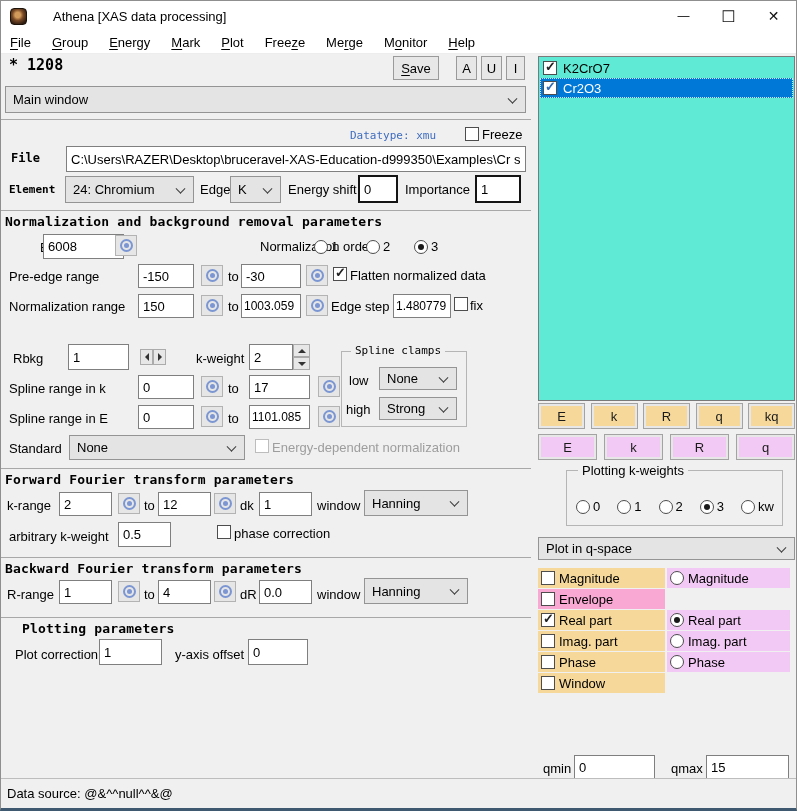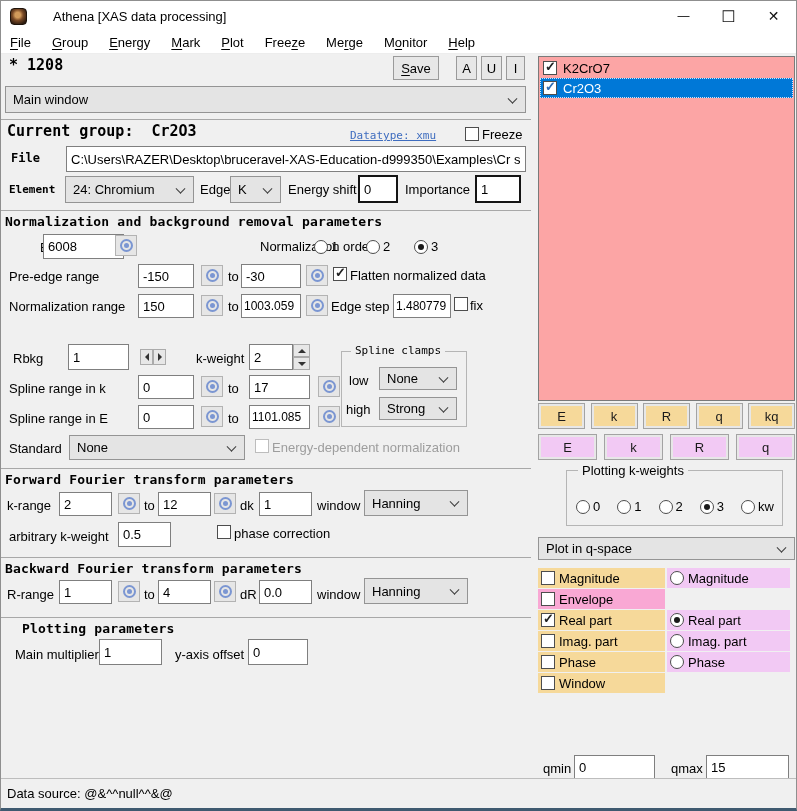--- a/index.html
+++ b/index.html
@@ -39,34 +39,34 @@
   .cb.disabled{border-color:#bdbdbd;}
   .cbi{width:14px; height:14px; background:#fff; border:1px solid #4d4d4d; position:relative; flex:none;}
   .cbi.checked::after{content:"✓"; position:absolute; top:-3px; left:1px; font:bold 13px "Liberation Sans",sans-serif; color:#222;}
   .cbi.bluesel.checked::after{color:#2e6db6;}
   .rad{position:absolute; width:14px; height:14px; background:#fff; border:1px solid #4d4d4d; border-radius:50%;}
   .rad.sel::after{content:""; position:absolute; inset:3px; background:#1a1a1a; border-radius:50%;}
   .radi{width:14px; height:14px; background:#fff; border:1px solid #4d4d4d; border-radius:50%; position:relative; flex:none;}
   .radi.sel::after{content:""; position:absolute; inset:3px; background:#1a1a1a; border-radius:50%;}
   .hr{position:absolute; left:0; width:530px; height:1px; background:#a8a8a8;}
   .sect{position:absolute; font:bold 13px "DejaVu Sans Mono",monospace; letter-spacing:.2px; white-space:nowrap;}
-  .link{position:absolute; font:11px "DejaVu Sans Mono",monospace; color:#3f6dbf; text-decoration:underline; white-space:nowrap;}
+  .link{position:absolute; font:11px "DejaVu Sans Mono",monospace; color:#3f6dbf; white-space:nowrap;}
   .groupbox{position:absolute; border:1px solid #b5b5b5;}
   .legend{position:absolute; font:11px "DejaVu Sans Mono",monospace; background:#f0f0f0; padding:0 4px; white-space:nowrap;}
   
   .hspin{position:absolute; display:flex;}
   .hspin span{width:13px; height:16px; background:#e7e7e7; border:1px solid #ababab; display:flex; align-items:center; justify-content:center;}
   .vspin{position:absolute; display:flex; flex-direction:column;}
   .vspin span{width:17px; height:13px; background:#e7e7e7; border:1px solid #ababab; display:flex; align-items:center; justify-content:center;}
   .tri-l{width:0; height:0; border:4px solid transparent; border-right-color:#333; margin-left:-4px;}
   .tri-r{width:0; height:0; border:4px solid transparent; border-left-color:#333; margin-right:-4px;}
   .tri-u{width:0; height:0; border:4px solid transparent; border-bottom-color:#333; margin-top:-4px;}
   .tri-d{width:0; height:0; border:4px solid transparent; border-top-color:#333; margin-bottom:-4px;}
   
-  .listbox{position:absolute; left:537px; top:55px; width:257px; height:345px; background:#fca5a5; border:1px solid #7a7a7a; padding:1px;}
+  .listbox{position:absolute; left:537px; top:55px; width:257px; height:345px; background:#5eead4; border:1px solid #7a7a7a; padding:1px;}
   .litem{height:20px; display:flex; align-items:center; gap:6px; padding-left:3px; font-size:13px;}
   .litem.selected{background:#0078d7; color:#fff; outline:1px dotted #cfe3f7; outline-offset:-1px;}
   
   .prow{position:absolute; display:flex; justify-content:space-between;}
   .pbtn{height:26px; background:#e7e7e7; border:1px solid #a3a3a3; padding:2px; flex:none;}
   .pbtn .fill{width:100%; height:100%; display:flex; align-items:center; justify-content:center; font-size:13px; color:#1a1a1a;}
   
   .optcol{position:absolute; display:flex; flex-direction:column; gap:1px;}
   .optrow{height:20px; display:flex; align-items:center; gap:4px; padding-left:3px; font-size:13px; white-space:nowrap;}
   .optrow.empty{background:transparent !important;}
@@ -107,23 +107,20 @@
   <div class="btn" style="left:480px; top:55px; width:21px; height:24px;">U</div>
   <div class="btn" style="left:505px; top:55px; width:19px; height:24px;">I</div>
 
   <div class="combo" style="left:4px; top:85px; width:521px; height:27px;">
     <span>Main window</span>
       <span class="chev"></span>
   </div>
 
   <div class="hr" style="top:118px;"></div>
 
-  <div class="lbl monob" style="left:6px; top:123px; font-size:15px;">
-    <span>Current group:</span>&nbsp;&nbsp;<span>Cr2O3</span>
-  </div>
   <a class="link" style="left:349px; top:128px;">Datatype: xmu</a>
   <span class="cb" style="left:464px; top:126px;"></span>
   <div class="lbl" style="left:481px; top:126px;">Freeze</div>
 
   <div class="lbl monob" style="left:10px; top:150px; font-size:12px;">File</div>
   <input class="tin" style="left: 65px; top: 145px; width: 460px; height: 26px;" readonly="" value="C:\Users\RAZER\Desktop\bruceravel-XAS-Education-d999350\Examples\Cr s">
 
   <div class="lbl monob" style="left:8px; top:181px; font-size:11px;">Element</div>
   <div class="combo" style="left:64px; top:175px; width:129px; height:27px;">
       <span>24: Chromium</span>
@@ -291,21 +288,21 @@
   <input class="tin" style="left: 258px; top: 579px; width: 53px; height: 24px;" readonly="" value="0.0">
   <div class="lbl" style="left:316px; top:586px;">window</div>
   <div class="combo" style="left:363px; top:577px; width:104px; height:26px;">
       <span>Hanning</span>
       <span class="chev"></span>
     </div>
 
   <div class="hr" style="top:616px;"></div>
 
   <div class="sect" style="left:21px; top:620px;text-align:center;">Plotting parameters</div>
-  <div class="lbl" style="left:14px; top:646px;">Main multiplier</div>
+  <div class="lbl" style="left:14px; top:646px;">Plot correction</div>
   <input class="tin" style="left: 98px; top: 638px; width: 63px; height: 26px;" readonly="" value="1">
   <div class="lbl" style="left:174px; top:646px;">y-axis offset</div>
   <input class="tin" style="left: 247px; top: 638px; width: 60px; height: 26px;" readonly="" value="0">
 
   <div class="listbox">
     <div class="litem">
       <span class="cbi checked"></span>
       <span>K2CrO7</span>
     </div>
     <div class="litem selected">

